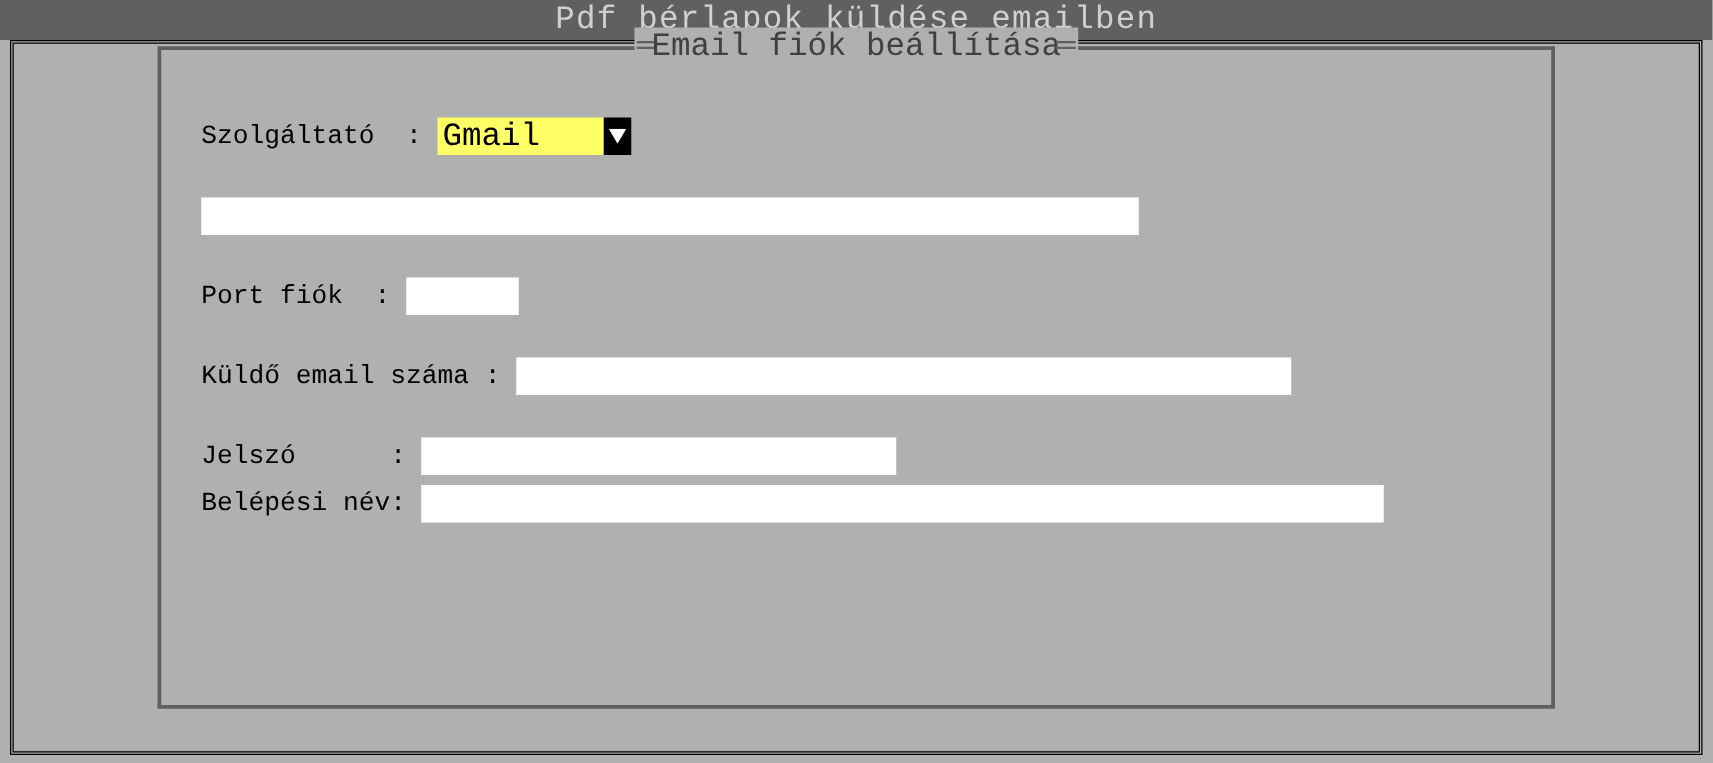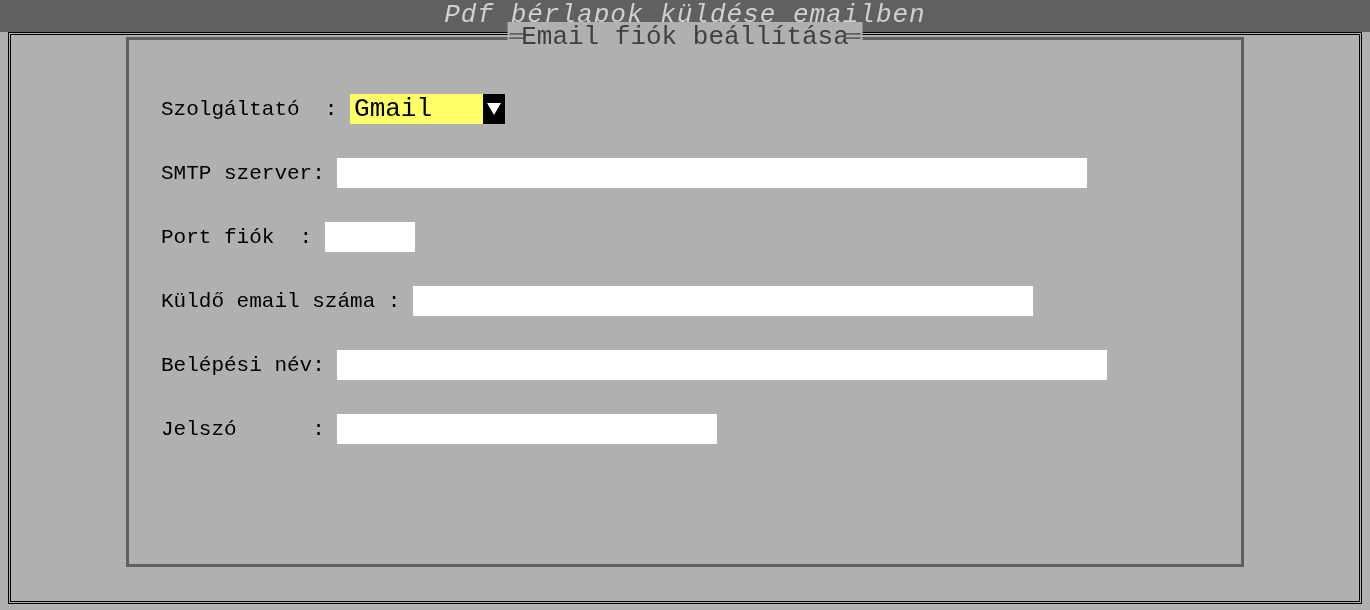--- a/index.html
+++ b/index.html
@@ -12,21 +12,20 @@
     overflow:hidden;
   }
   .titlebar {
     background:#606060;
     color:#d0d0d0;
     text-align:center;
     height:32px;
     line-height:30px;
     font-size:26px;
     letter-spacing:1px;
-    font-style:italic;
   }
   .outer {
     position:absolute;
     top:32px; left:8px; right:8px; bottom:6px;
     border:3px double #000;
     background:#b0b0b0;
   }
   .inner {
     position:absolute;
     top:2px; left:115px; right:115px;
@@ -135,41 +134,40 @@
             <span class="sel">Gmail   </span>
             <span class="arrow">
               <svg width="14" height="12" viewBox="0 0 14 12">
                   <polygon points="0,0 14,0 7,12"></polygon>
                 </svg>
             </span>
           </div>
         </div>
 
         <div class="row">
-          <span class="lab">SMTP szerver: </span>
           <input class="val-input" style="width: 750px;" value="">
         </div>
 
         <div class="row">
           <span class="lab">Port fiók  : </span>
           <input class="val-input" style="width: 90px;" value="">
         </div>
 
 
         <div class="row">
           <span class="lab">Küldő email száma : </span>
           <input class="val-input" style="width: 620px;" value="">
         </div>
 
+        <div class="row" style="margin-bottom:0">
+          <span class="lab">Jelszó      : </span>
+          <input class="val-input" type="password" style="width: 380px;" value="">
+        </div>
+
         <div class="row">
           <span class="lab">Belépési név: </span>
           <input class="val-input" style="width: 770px;" value="">
-        </div>
-
-        <div class="row" style="margin-bottom:0">
-          <span class="lab">Jelszó      : </span>
-          <input class="val-input" type="password" style="width: 380px;" value="">
         </div>
 
       </div>
     </div>
   </div>
 </div>
 
 </body></html>

